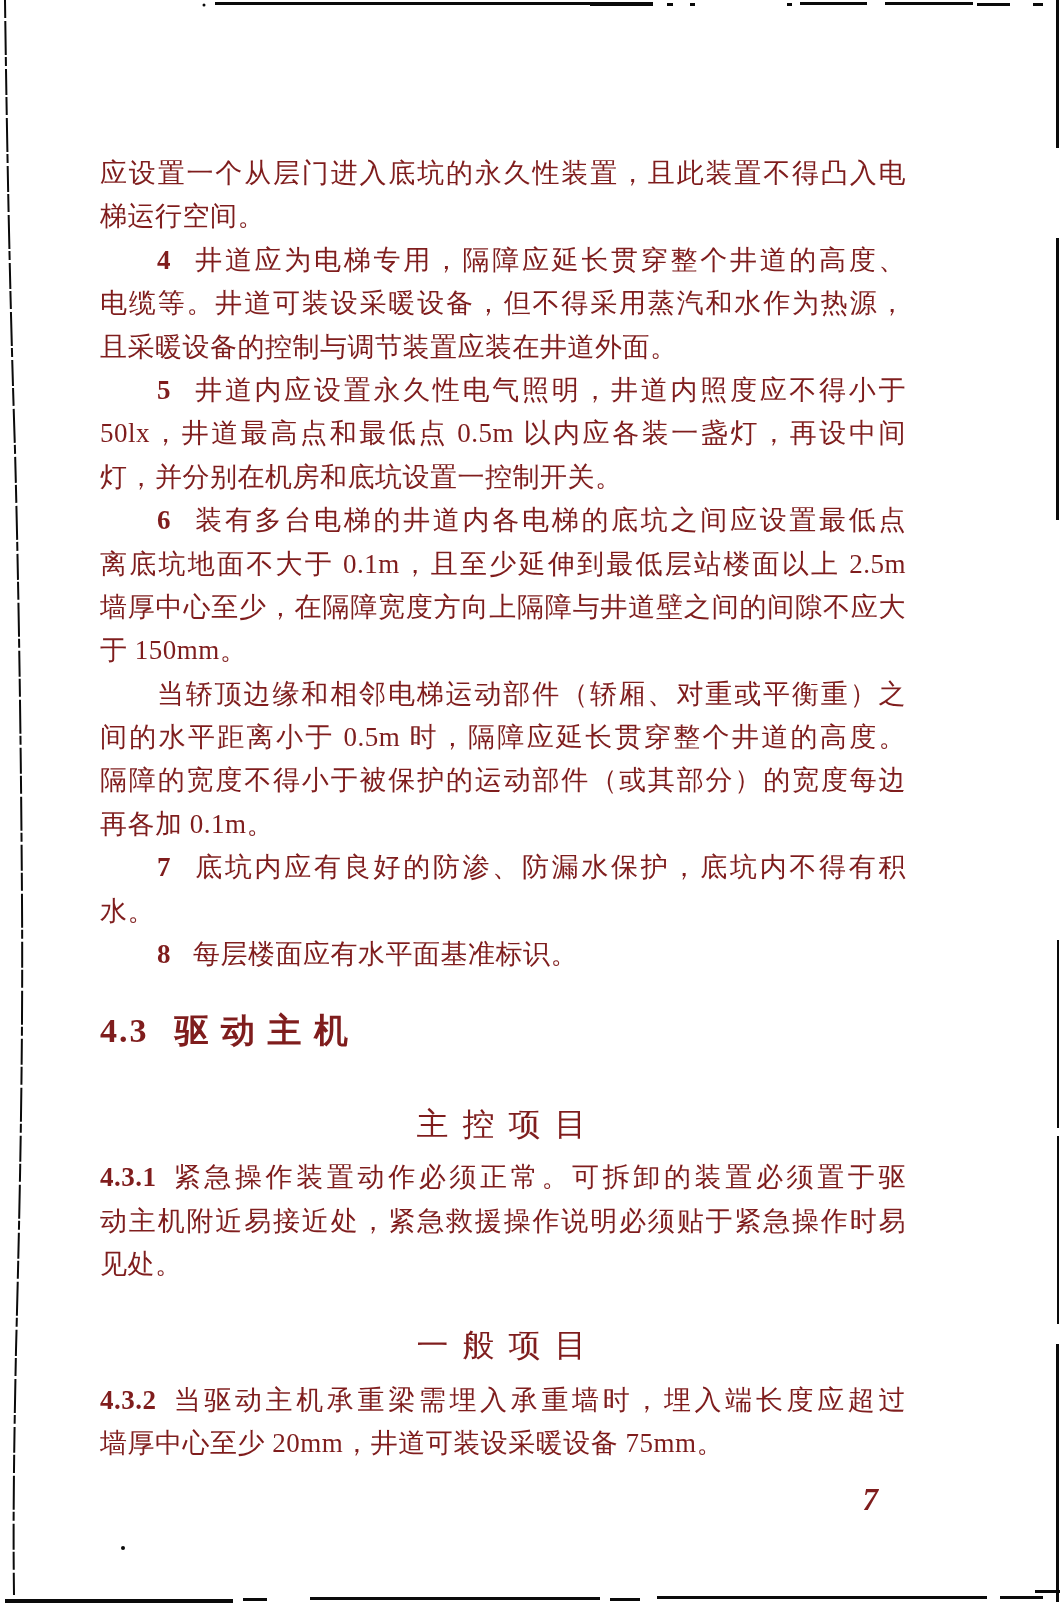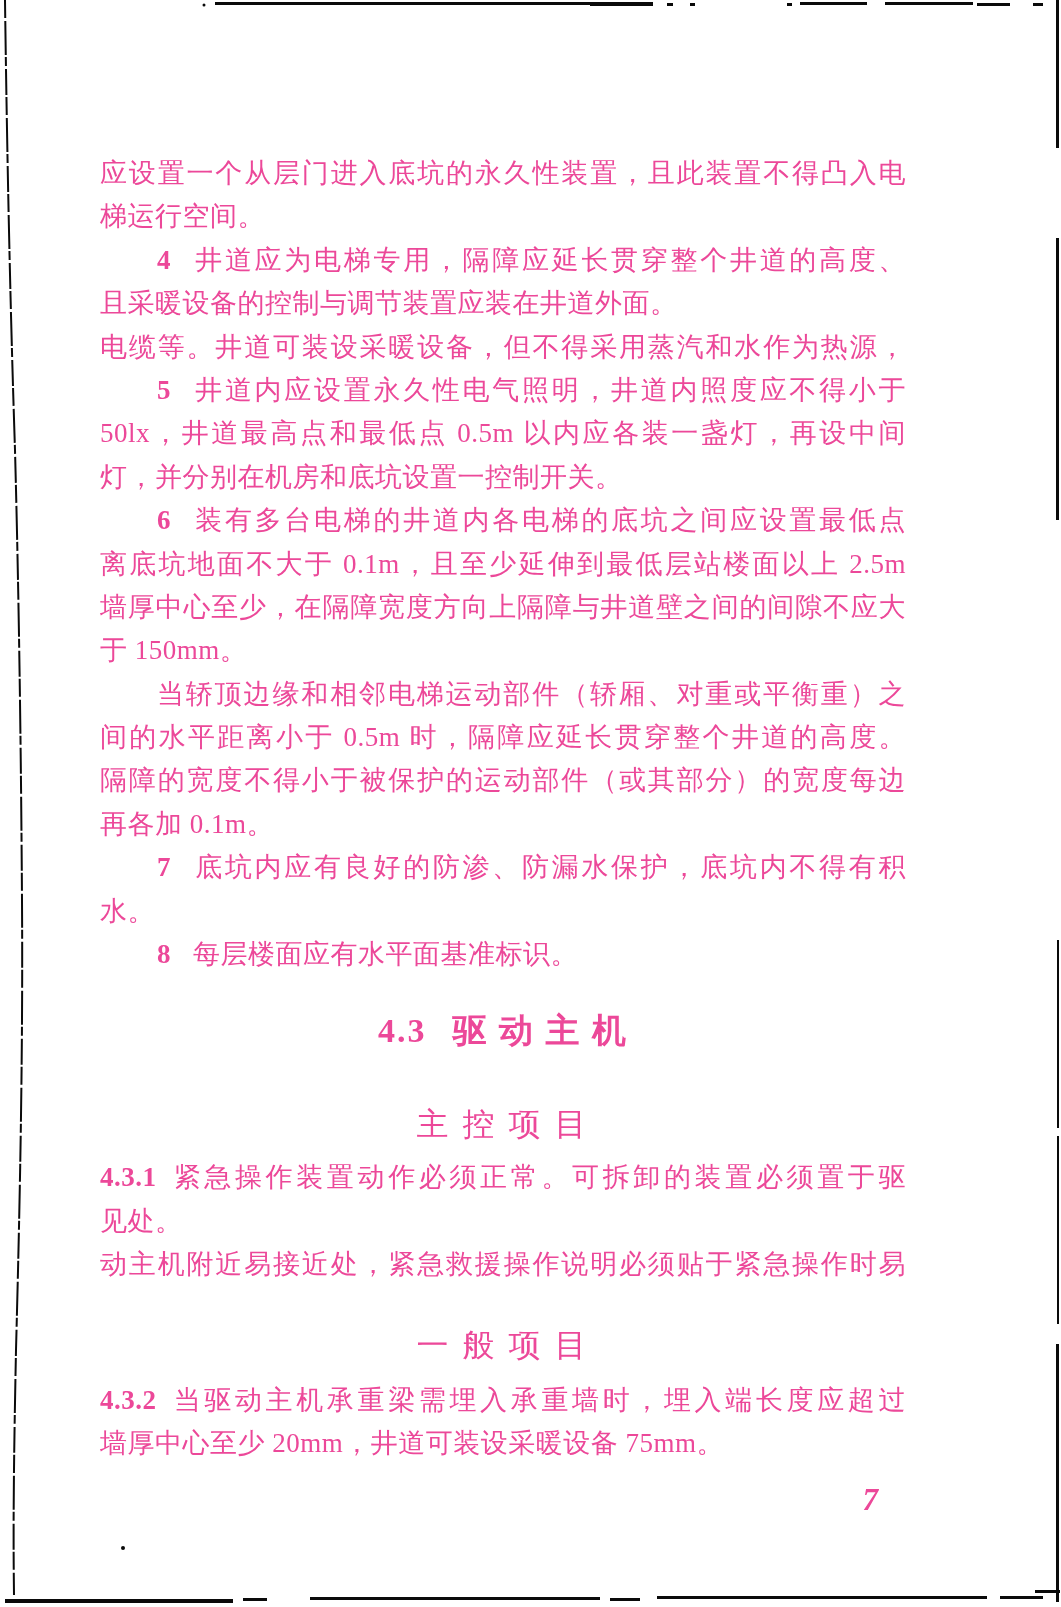--- a/index.html
+++ b/index.html
@@ -2,21 +2,21 @@
 <html><head>
 <meta charset="utf-8">
 <style>
   html,body { margin:0; padding:0; background:#e8e8e8; }
   .page {
     position: relative;
     width: 1061px;
     height: 1607px;
     background: #ffffff;
     font-family: "Liberation Serif", "DejaVu Serif", serif;
-    color: #ec4899;
+    color: #7f1d1d;
     overflow: hidden;
   }
   .artifacts { position:absolute; left:0; top:0; width:1061px; height:1607px; pointer-events:none; }
   .body {
     position: absolute;
     left: 100px;
     top: 152px;
     width: 806px;
   }
   .tline {
@@ -32,21 +32,20 @@
   .s-item { text-indent: 57px; }
   .s-indent { text-indent: 57px; }
   .num { font-weight: bold; margin-right: 22px; }
   .num:empty { display: none; margin: 0; }
   .s-clause { text-indent: 0; }
   .s-clause .num { margin-right: 14px; }
   .h-main {
     margin-top: 33px;
     height: 44px;
     line-height: 44px;
-    text-align: center;
     font-weight: bold;
     font-size: 34px;
     letter-spacing: 2px;
   }
   .h-main .h-num { margin-right: 26px; }
   .h-sub {
     margin-top: 49px;
     height: 44px;
     line-height: 44px;
     text-align: center;
@@ -114,23 +113,23 @@
   <div class="body">
 
     <div>
 
         <div class="tline s-full"><span>应设置一个从层门进入底坑的永久性装置，且此装置不得凸入电</span></div>
 
         <div class="tline s-end"><span>梯运行空间。</span></div>
 
         <div class="tline s-item s-full"><span class="num">4</span><span>井道应为电梯专用，隔障应延长贯穿整个井道的高度、</span></div>
 
+        <div class="tline s-full"><span>电缆等。井道可装设采暖设备，但不得采用蒸汽和水作为热源，</span></div>
+
         <div class="tline s-end"><span>且采暖设备的控制与调节装置应装在井道外面。</span></div>
-
-        <div class="tline s-full"><span>电缆等。井道可装设采暖设备，但不得采用蒸汽和水作为热源，</span></div>
 
         <div class="tline s-item s-full"><span class="num">5</span><span>井道内应设置永久性电气照明，井道内照度应不得小于</span></div>
 
         <div class="tline s-full"><span>50lx，井道最高点和最低点 0.5m 以内应各装一盏灯，再设中间</span></div>
 
         <div class="tline s-end"><span>灯，并分别在机房和底坑设置一控制开关。</span></div>
 
         <div class="tline s-item s-full"><span class="num">6</span><span>装有多台电梯的井道内各电梯的底坑之间应设置最低点</span></div>
 
         <div class="tline s-full"><span>离底坑地面不大于 0.1m，且至少延伸到最低层站楼面以上 2.5m</span></div>
@@ -157,23 +156,23 @@
     <div class="h-main">
       <span class="h-num">4.3</span><span>驱 动 主 机</span>
     </div>
 
     <div class="h-sub">主 控 项 目</div>
 
     <div class="clause-block">
 
         <div class="tline s-clause s-full"><span class="num">4.3.1</span><span>紧急操作装置动作必须正常。可拆卸的装置必须置于驱</span></div>
 
+        <div class="tline s-full"><span>动主机附近易接近处，紧急救援操作说明必须贴于紧急操作时易</span></div>
+
         <div class="tline s-end"><span>见处。</span></div>
-
-        <div class="tline s-full"><span>动主机附近易接近处，紧急救援操作说明必须贴于紧急操作时易</span></div>
       </div>
 
     <div class="h-sub h-sub2">一 般 项 目</div>
 
     <div class="clause-block clause-block2">
 
         <div class="tline s-clause s-full"><span class="num">4.3.2</span><span>当驱动主机承重梁需埋入承重墙时，埋入端长度应超过</span></div>
 
         <div class="tline s-end"><span>墙厚中心至少 20mm，井道可装设采暖设备 75mm。</span></div>
       </div>

